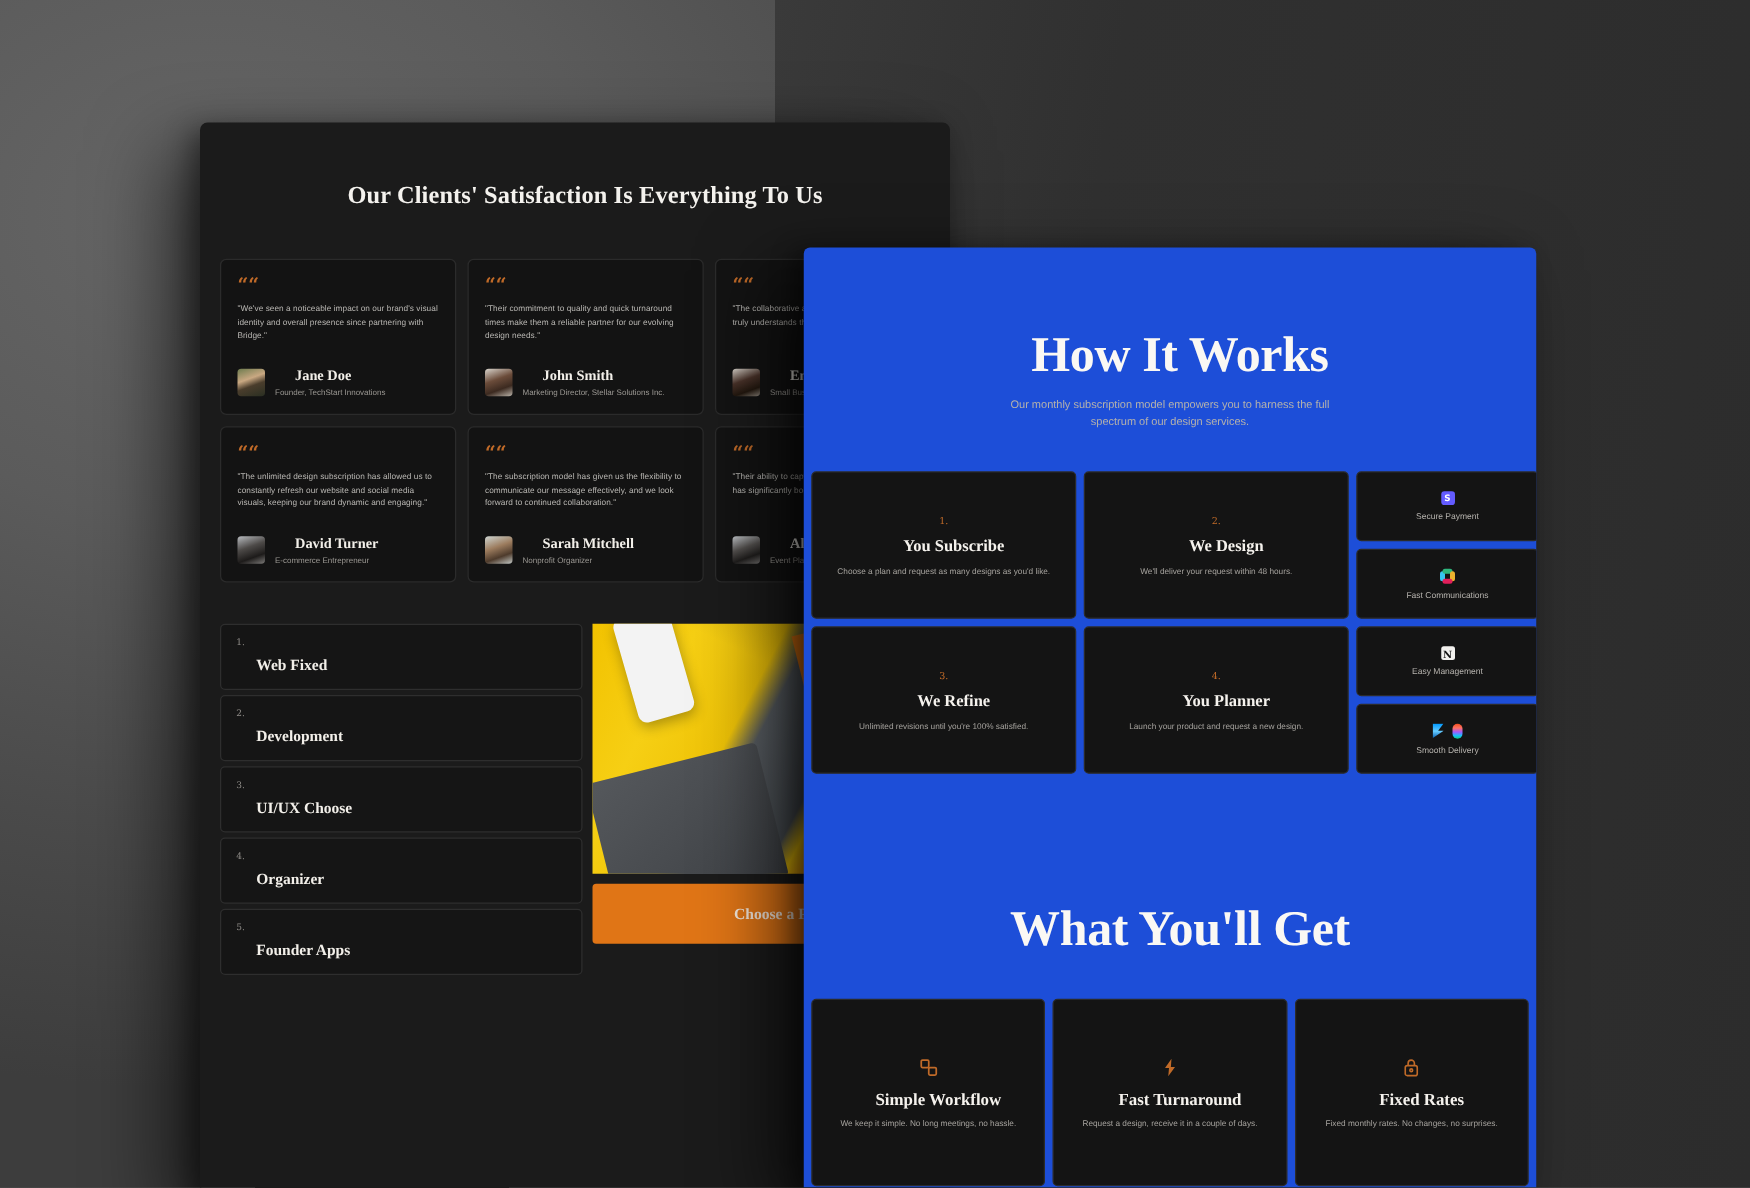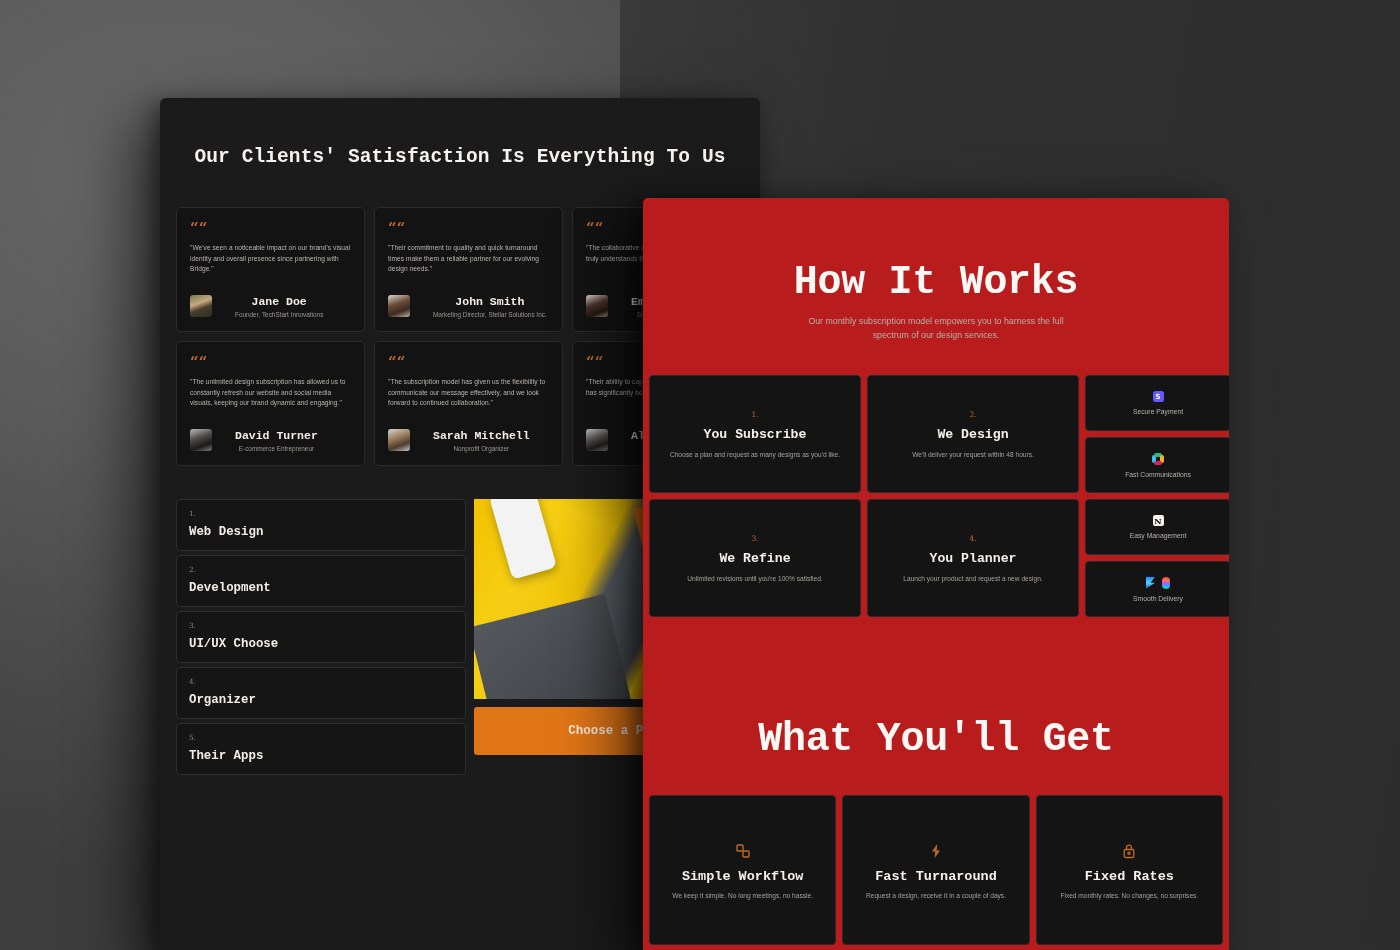--- a/index.html
+++ b/index.html
@@ -12,21 +12,21 @@
       radial-gradient(ellipse 900px 700px at 12% 18%, #666666 0%, #5b5b5b 35%, #4a4a4a 70%, #3d3d3d 100%),
       #4d4d4d;
     position:relative;
   }
   
   .bg-right {
     position:absolute; left:620px; top:0; width:780px; height:950px;
     background:linear-gradient(100deg, #3a3a3a 0%, #303030 30%, #2c2c2c 100%);
     filter:blur(0.5px);
   }
-  .serif { font-family:Liberation Mono, monospace; }
+  .serif { font-family:Liberation Serif, serif;padding-left:16px; }
 
   
   .panel-back {
     position:absolute; left:160px; top:98px; width:600px; height:860px;
     background:#1b1b1b;
     border-radius:6px 6px 0 0;
     box-shadow:-28px 22px 60px rgba(0,0,0,0.55), -6px 6px 22px rgba(0,0,0,0.45);
     overflow:hidden;
   }
   .back-title {
@@ -43,21 +43,21 @@
     display:flex; flex-direction:column;
   }
   .quote-mark {
     color:#c06a28; font-size:15px; line-height:1; font-weight:bold;
     font-family:"DejaVu Serif", serif; margin-bottom:7px;
   }
   .testi-text {
     color:#b9b7b3; font-size:6.6px; line-height:1.62; letter-spacing:.05px;
     flex:1;
   }
-  .testi-person { display:flex; align-items:center; gap:23px; margin-top:2px;text-align:center; }
+  .testi-person { display:flex; align-items:center; gap:8px; margin-top:2px; }
   .avatar {
     width:22px; height:22px; border-radius:3px; flex:none;
     background-size:cover; background-position:center;
   }
   .av1 { background:linear-gradient(160deg,#6d7b4e 0%,#c9a882 38%,#4a3d2c 60%,#2a2f22 100%); }
   .av2 { background:linear-gradient(160deg,#d9d4cc 0%,#6b4c3a 40%,#3c2a20 70%,#b9b2a8 100%); }
   .av3 { background:linear-gradient(160deg,#d8d3cb 0%,#4a332a 42%,#23180f 75%,#8d857b 100%); }
   .av4 { background:linear-gradient(160deg,#b9bcc0 0%,#4d4a48 40%,#1d1b1a 72%,#7c7a78 100%); }
   .av5 { background:linear-gradient(160deg,#cfd6d2 0%,#9c7c5e 40%,#4e3b2c 70%,#c3c8c5 100%); }
   .av6 { background:linear-gradient(160deg,#c3c7cb 0%,#54514f 42%,#201e1d 72%,#6f6d6c 100%); }
@@ -119,21 +119,21 @@
   }
   .wwd-cta {
     background:#e07516; color:#f6e9dc; height:48px; margin-top:8px;
     display:flex; align-items:center; justify-content:center;
     font-size:12.5px; font-weight:bold; border-radius:3px;
   }
 
   
   .panel-front {
     position:absolute; left:643px; top:198px; width:586px; height:752px;
-    background:#b91c1c; border-radius:5px 5px 0 0;
+    background:#1d4ed8; border-radius:5px 5px 0 0;
     box-shadow:-26px 18px 58px rgba(0,0,0,0.58), -8px 4px 18px rgba(0,0,0,0.4);
     overflow:hidden;
   }
   .hiw-head { text-align:center; padding-top:62px; }
   .hiw-title { color:#faf8f4; font-size:40px; font-weight:bold; letter-spacing:-.3px; }
   .hiw-sub {
     color:#b4b1ac; font-size:8.8px; line-height:1.6; margin-top:9px;
     width:285px; margin:9px auto 0;
   }
   .hiw-grid {
@@ -283,37 +283,37 @@
       </div>
     </div>
 
   </div>
 
 
   <div class="wwd-body">
     <div class="wwd-list">
       <div class="wwd-item">
         <div class="wwd-num">1.</div>
-        <div class="wwd-name serif">Web Design</div>
+        <div class="wwd-name serif">Web Fixed</div>
       </div>
       <div class="wwd-item">
         <div class="wwd-num">2.</div>
         <div class="wwd-name serif">Development</div>
       </div>
       <div class="wwd-item">
         <div class="wwd-num">3.</div>
         <div class="wwd-name serif">UI/UX Choose</div>
       </div>
       <div class="wwd-item">
         <div class="wwd-num">4.</div>
         <div class="wwd-name serif">Organizer</div>
       </div>
       <div class="wwd-item">
         <div class="wwd-num">5.</div>
-        <div class="wwd-name serif">Their Apps</div>
+        <div class="wwd-name serif">Founder Apps</div>
       </div>
     </div>
 
     <div class="wwd-media">
       <div class="wwd-img">
         <div class="phone"></div>
         <div class="book"></div>
         <div class="tablet"></div>
       </div>
       <div class="wwd-cta serif">Choose a Plan</div>

